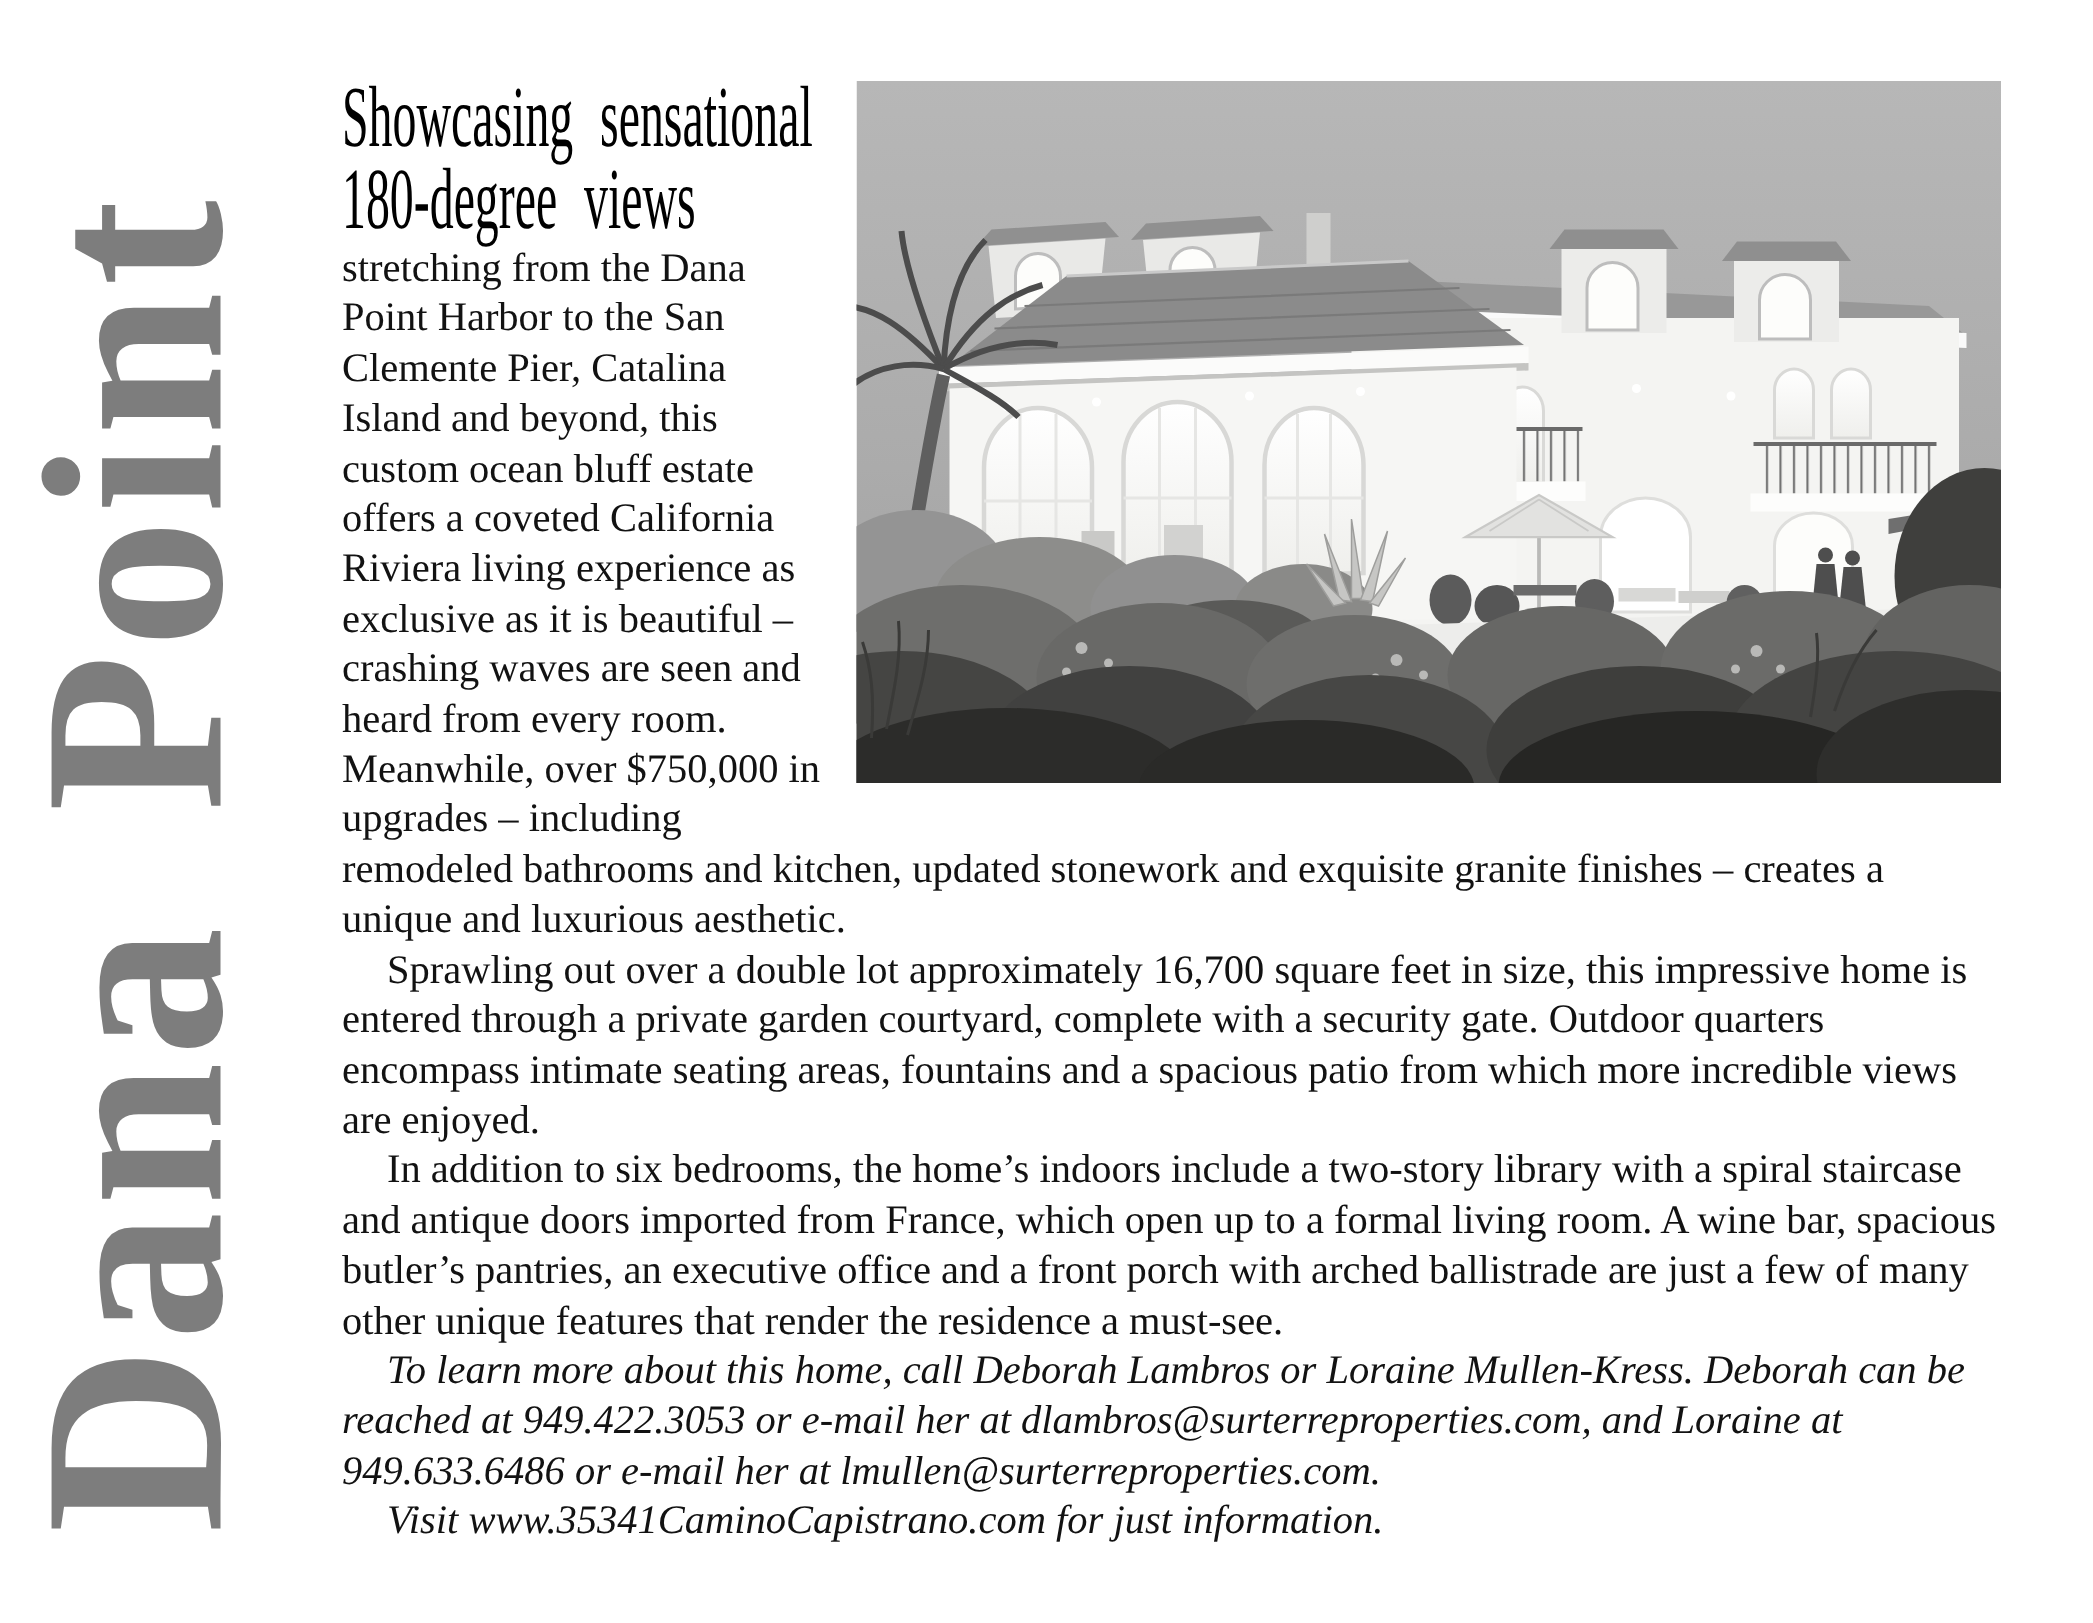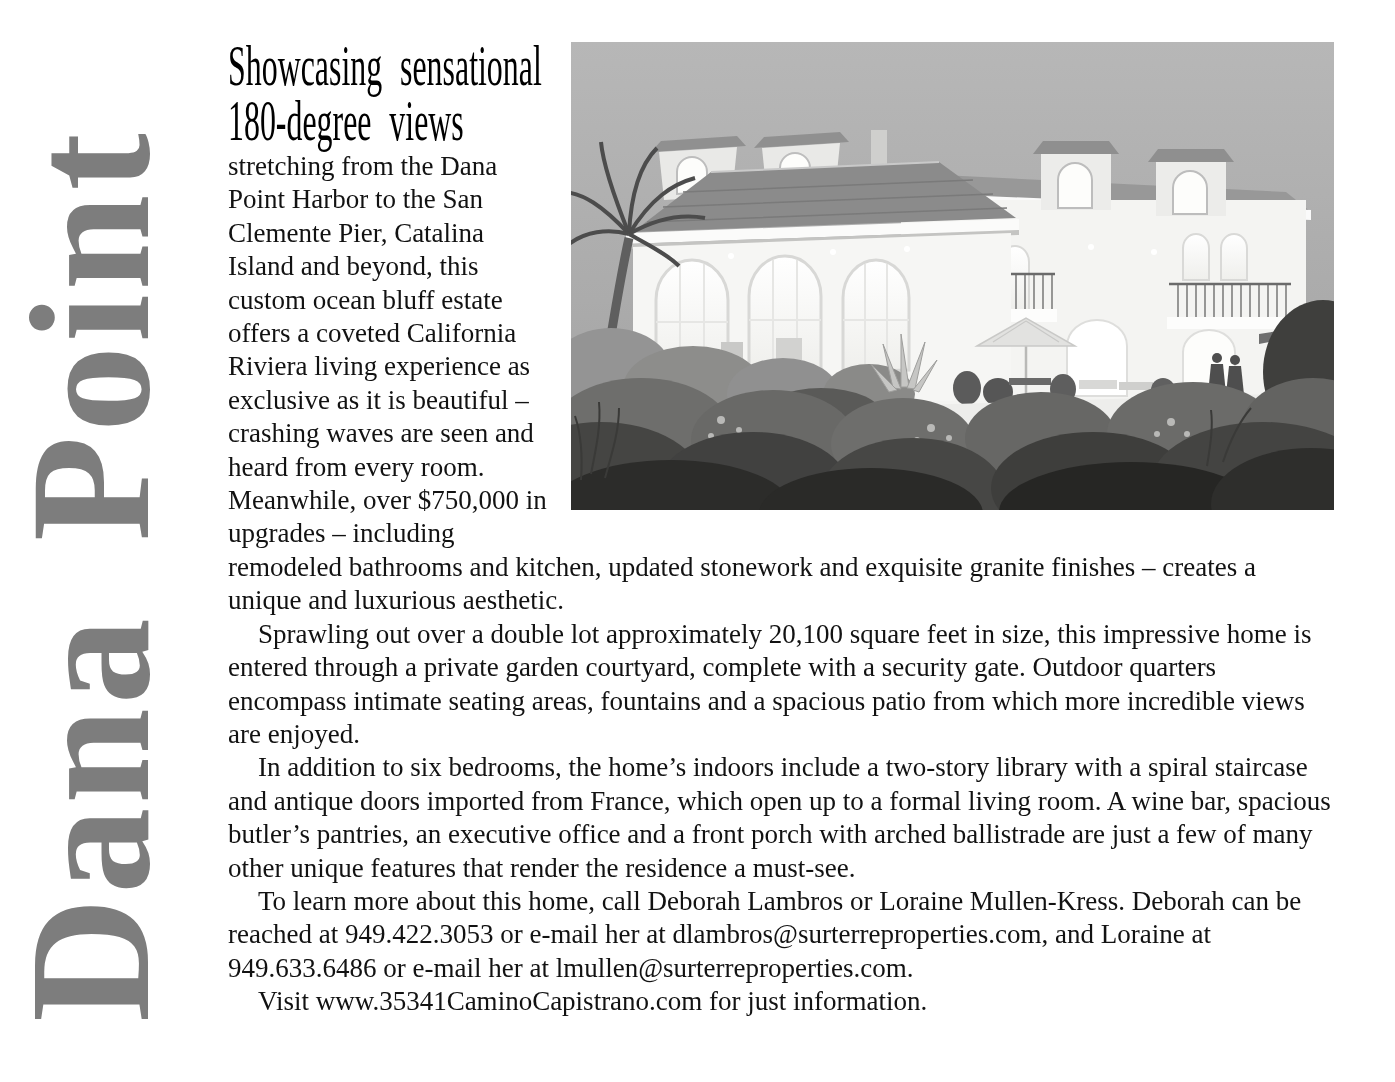--- a/index.html
+++ b/index.html
@@ -4,29 +4,29 @@
 <style>
   html,body{margin:0;padding:0;background:#ffffff;}
   .page{position:relative;width:1395px;height:1082px;background:#ffffff;overflow:hidden;
         font-family:"Liberation Serif","DejaVu Serif",serif;color:#121212;}
   
   .vlabel{position:absolute;left:4px;top:1022px;transform:rotate(-90deg);transform-origin:0 0;
           white-space:nowrap;line-height:1;font-size:172px;font-weight:bold;
           color:#7d7d7d;letter-spacing:4px;word-spacing:26px;
           font-family:"Liberation Serif","DejaVu Serif",serif;}
   
-  .content{position:absolute;left:228px;top:38px;width:1106px;}
+  .content{position:absolute;left:228px;top:50px;width:1106px;}
   figure.photo{float:right;width:763px;height:468px;margin:4px 0 18px 22px;padding:0;}
   figure.photo svg{display:block;width:763px;height:468px;}
   h1.headline{margin:0 0 2px 0;padding:0;font-weight:normal;}
   h1.headline .hl{display:block;white-space:nowrap;transform:scaleX(0.55);transform-origin:0 50%;
                   font-size:58px;line-height:55px;word-spacing:18px;color:#000000;}
   p.body{margin:0;padding:0;font-size:27px;line-height:33.4px;text-align:left;}
   p.indent{text-indent:30px;}
-  p.ital{}
+  p.ital{font-style:italic;}
 </style>
 </head>
 <body>
 
 <div class="page">
 
   <div class="vlabel">Dana Point</div>
 
   <div class="content">
 
@@ -205,19 +205,19 @@
         </g>
       </svg>
     </figure>
 
     <h1 class="headline">
       <span class="hl">Showcasing sensational</span>
       <span class="hl">180-degree views</span>
     </h1>
 
     <p class="body">stretching from the Dana Point Harbor to the San Clemente Pier, Catalina Island and beyond, this custom ocean bluff estate offers a coveted California Riviera living experience as exclusive as it is beautiful – crashing waves are seen and heard from every room. Meanwhile, over $750,000 in upgrades – including remodeled bathrooms and kitchen, updated stonework and exquisite granite finishes – creates a unique and luxurious aesthetic.</p>
-    <p class="body indent">Sprawling out over a double lot approximately 20,100 square feet in size, this impressive home is entered through a private garden courtyard, complete with a security gate. Outdoor quarters encompass intimate seating areas, fountains and a spacious patio from which more incredible views are enjoyed.</p>
+    <p class="body indent">Sprawling out over a double lot approximately 16,700 square feet in size, this impressive home is entered through a private garden courtyard, complete with a security gate. Outdoor quarters encompass intimate seating areas, fountains and a spacious patio from which more incredible views are enjoyed.</p>
     <p class="body indent">In addition to six bedrooms, the home’s indoors include a two-story library with a spiral staircase and antique doors imported from France, which open up to a formal living room. A wine bar, spacious butler’s pantries, an executive office and a front porch with arched ballistrade are just a few of many other unique features that render the residence a must-see.</p>
     <p class="body indent ital">To learn more about this home, call Deborah Lambros or Loraine Mullen-Kress. Deborah can be reached at 949.422.3053 or e-mail her at dlambros@surterreproperties.com, and Loraine at 949.633.6486 or e-mail her at lmullen@surterreproperties.com.</p>
     <p class="body indent ital">Visit www.35341CaminoCapistrano.com for just information.</p>
 
   </div>
 </div>
 
 </body></html>

